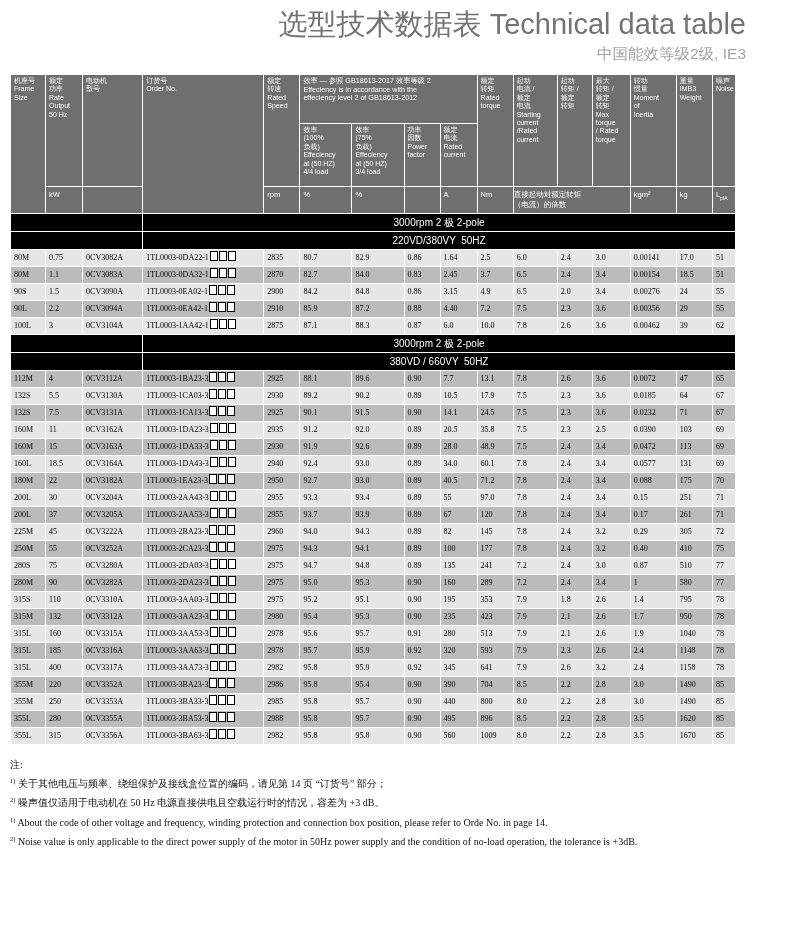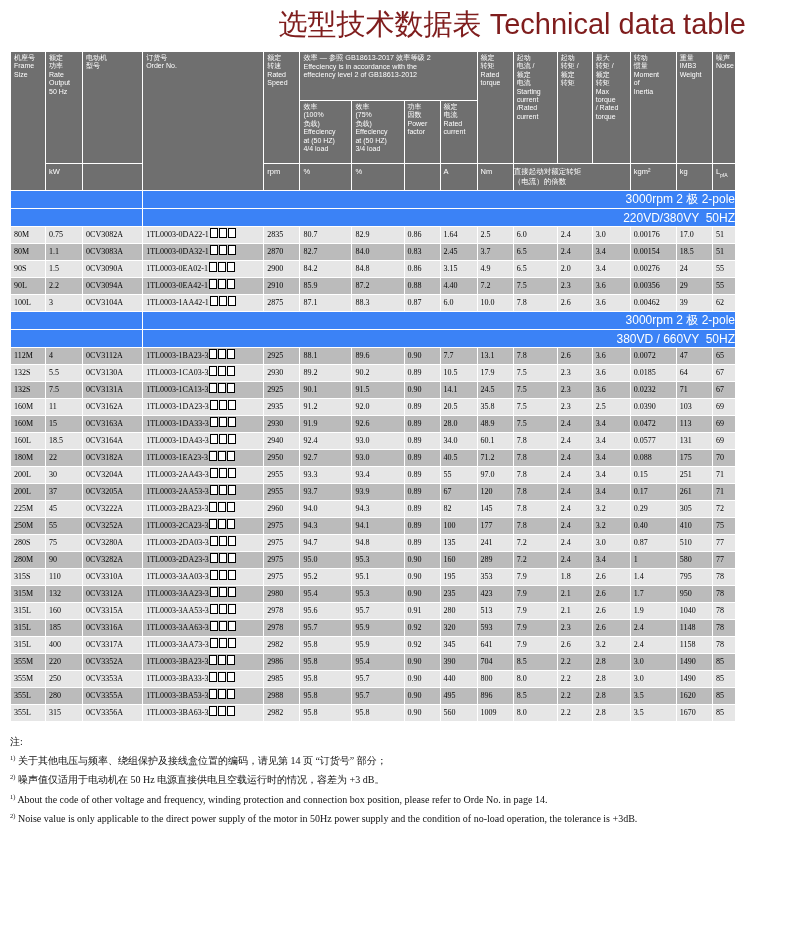--- a/index.html
+++ b/index.html
@@ -1,42 +1,42 @@
 <!DOCTYPE html>
 <html><head>
 <meta charset="utf-8">
 <style>
   html,body{margin:0;padding:0;}
   body{
     width:790px;height:945px;background:#ffffff;overflow:hidden;
     font-family:"Liberation Sans",sans-serif;position:relative;
   }
   .titleblock{padding-top:6px;padding-right:44px;text-align:right;}
-  .main-title{font-size:29px;line-height:36px;color:#7f1d1d;font-weight:400;}
+  .main-title{font-size:29px;line-height:36px;color:#737373;font-weight:400;}
   .sub{font-size:15.5px;line-height:23px;color:#a3a3a3;font-weight:400;}
 
   table.tech{
     margin:9px 0 0 10px;border-collapse:separate;border-spacing:1px;
     table-layout:fixed;width:726px;
   }
   table.tech td{overflow:hidden;}
   thead td{
     background:#6f6f6f;color:#ffffff;font-size:7px;line-height:1.2;
     vertical-align:top;padding:2px 1px 1px 3px;white-space:pre-line;
     font-family:"Liberation Sans",sans-serif;
   }
   thead td.grp{font-size:7.2px;}
   tr.rA{height:48px;} tr.rB{height:62px;} tr.units{height:26px;}
   thead tr.units td{font-size:7.5px;padding-top:3px;}
   thead td.ratio-unit{text-align:left;line-height:1.3;padding-left:0;}
   thead sub{font-size:5px;}
 
   tbody tr.band td{
-    background:#3b82f6;color:#ffffff;font-size:12px;height:17px;
-    text-align:right;vertical-align:middle;white-space:pre;padding:0;
+    background:#000000;color:#ffffff;font-size:10px;height:17px;
+    text-align:center;vertical-align:middle;white-space:pre;padding:0;
     font-family:"Liberation Sans",sans-serif;
   }
   tbody tr.light td{background:#e6e6e6;}
   tbody tr.dark td{background:#bbbbbb;}
   tbody tr.light td,tbody tr.dark td{
     font-family:"Liberation Serif",serif;font-size:8px;color:#000000;
     height:16px;line-height:16px;padding:0 0 0 3px;white-space:nowrap;
     vertical-align:middle;
   }
   .obox{
@@ -46,20 +46,21 @@
 
   .notes{margin:12px 0 0 10px;color:#111111;font-family:"Liberation Serif",serif;}
   .notes .nline{font-size:10px;line-height:16px;}
   .notes sup{font-size:6.5px;}
 </style>
 </head>
 <body>
 
 <div class="titleblock">
   <div class="main-title">选型技术数据表 Technical data table</div>
+  <div class="sub">中国能效等级2级, IE3</div>
 </div>
 
 <table class="tech">
   <colgroup>
     <col style="width:34px">
       <col style="width:36px">
       <col style="width:59px">
       <col style="width:120px">
     <col style="width:35px">
       <col style="width:51px">
@@ -184,21 +185,21 @@
         <td>1TL0003-0DA22-1<span class="obox"></span><span class="obox"></span><span class="obox"></span></td>
         <td>2835</td>
         <td>80.7</td>
         <td>82.9</td>
         <td>0.86</td>
         <td>1.64</td>
         <td>2.5</td>
         <td>6.0</td>
         <td>2.4</td>
         <td>3.0</td>
-        <td>0.00176</td>
+        <td>0.00141</td>
         <td>17.0</td>
         <td>51</td>
       </tr>
       <tr class="dark">
         <td>80M</td>
         <td>1.1</td>
         <td>0CV3083A</td>
         <td>1TL0003-0DA32-1<span class="obox"></span><span class="obox"></span><span class="obox"></span></td>
         <td>2870</td>
         <td>82.7</td>

